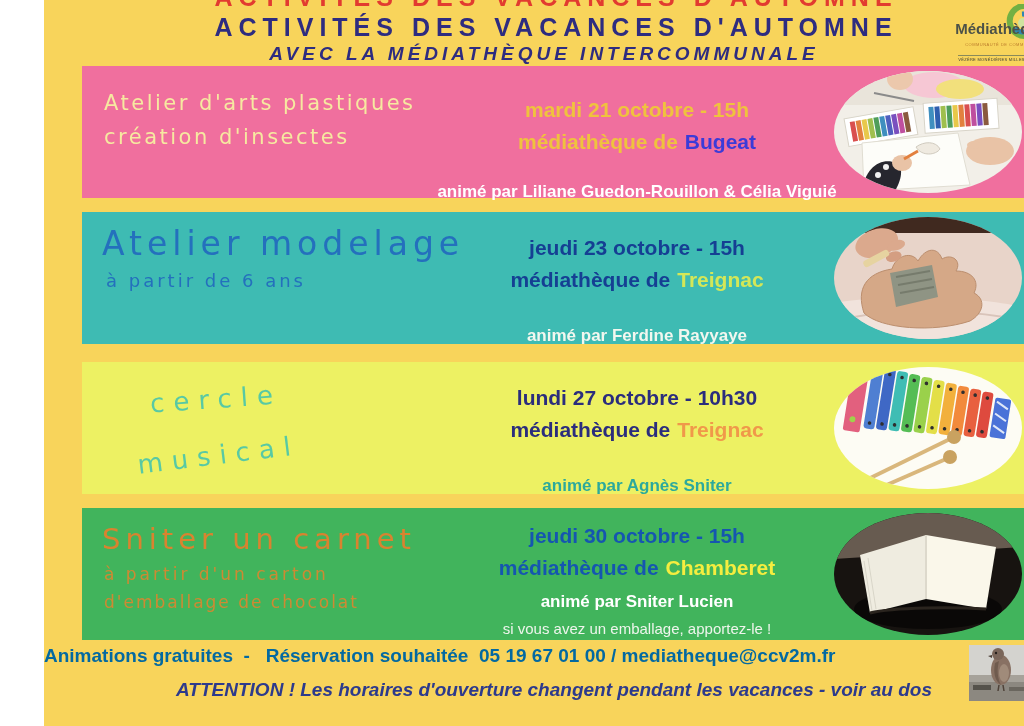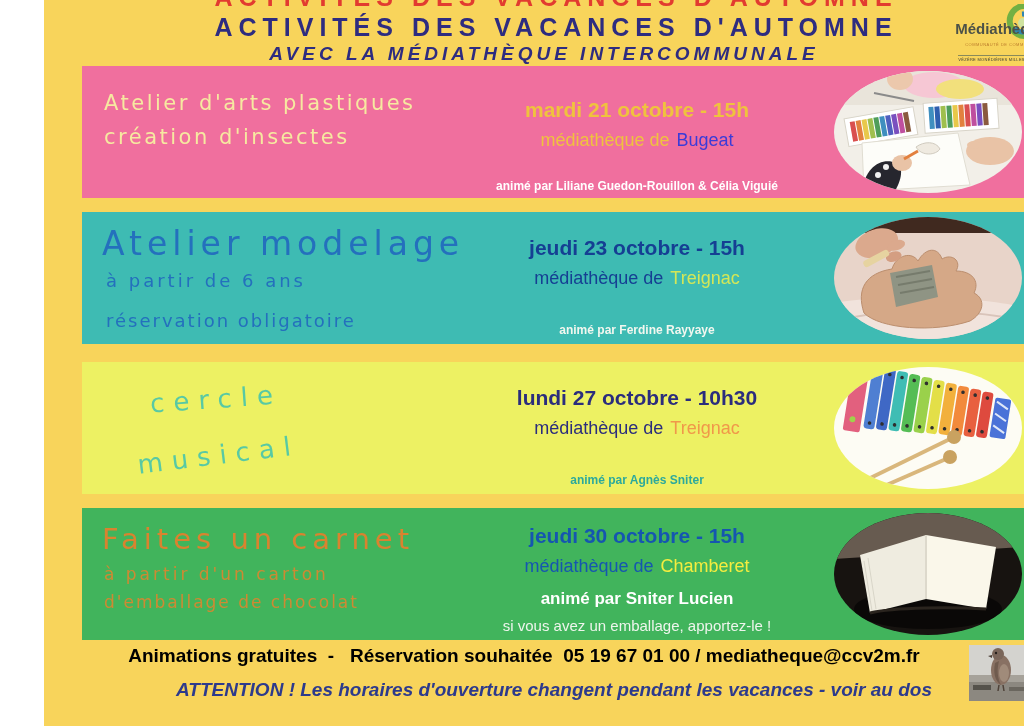--- a/index.html
+++ b/index.html
@@ -38,40 +38,40 @@
   .b3-line1{position:absolute;left:68px;top:22px;color:#58c9a4;font-size:26px;
             letter-spacing:9px;transform:rotate(-4deg);}
   .b3-line2{position:absolute;left:55px;top:78px;color:#58c9a4;font-size:26px;
             letter-spacing:9px;transform:rotate(-7deg);}
   .b4-title{position:absolute;left:20px;top:14px;color:#d9832f;font-size:29px;letter-spacing:5px;}
   .b4-sub1{position:absolute;left:22px;top:56px;color:#cd8a33;font-size:17px;letter-spacing:3px;}
   .b4-sub2{position:absolute;left:22px;top:84px;color:#cd8a33;font-size:17px;letter-spacing:2px;}
 
   .center{position:absolute;left:350px;width:410px;text-align:center;}
   .date{font-size:21px;font-weight:bold;}
-  .place{font-size:18px;font-weight:normal;margin-top:8px;}
+  .place{font-size:21px;font-weight:bold;margin-top:8px;}
   .prefix{margin-right:7px;}
-  .animator{font-size:12px;font-weight:bold;}
+  .animator{font-size:17px;font-weight:bold;}
   .b1-center{top:32px;}  .b1-date,.b1-prefix{color:#efc23e;}
   .b1-town{color:#3b3bd8;} .b1-anim{color:#ffffff;margin-top:28px;}
   .b2-center{top:24px;}  .b2-date,.b2-prefix{color:#153f93;}
   .b2-town{color:#d4e757;} .b2-anim{color:#f2f7ef;margin-top:34px;}
   .b3-center{top:24px;}  .b3-date,.b3-prefix{color:#2b2d7d;}
   .b3-town{color:#f0984a;} .b3-anim{color:#2ca99c;margin-top:34px;}
   .b4-center{top:16px;}  .b4-date,.b4-prefix{color:#1556b0;}
   .b4-town{color:#f5ed3f;} .b4-anim{color:#ffffff;margin-top:12px;font-size:17px;}
   .b4-note{color:#eef5ec;margin-top:8px;font-size:15px;}
 
   .photo{position:absolute;right:10px;top:50%;transform:translateY(-50%);
          width:188px;height:122px;}
   .photo svg{display:block;}
 
   
-  .footer-line1{position:absolute;top:645px;left:0;width:960px;text-align:center;
-                color:#000000;font-size:19px;font-weight:bold;white-space:pre;}
+  .footer-line1{position:absolute;top:645px;left:0;width:960px;
+                color:#0369a1;font-size:19px;font-weight:bold;white-space:pre;}
   .footer-line2{position:absolute;top:679px;left:40px;width:940px;text-align:center;
                 color:#2d3a8c;font-size:19px;font-weight:bold;font-style:italic;}
   .bird{position:absolute;right:32px;top:645px;width:67px;height:56px;}
 </style>
 </head>
 <body>
 
 <div class="poster">
 
   <div class="title-red">ACTIVITÉS DES VACANCES D'AUTOMNE</div>
@@ -155,21 +155,20 @@
           <line x1="70" y1="88" x2="84" y2="80" stroke="#e2803f" stroke-width="3"></line>
           <path d="M82,76 C90,70 102,70 106,78 C102,84 88,86 82,76 Z" fill="#efeae0" stroke="#cfcabe"></path>
         </g>
       </svg>
     </div>
   </section>
 
   <section class="band band2">
     <div class="hand b2-title">Atelier modelage</div>
     <div class="hand b2-sub1">à partir de 6 ans</div>
-    <div class="hand b2-sub2">réservation obligatoire</div>
     <div class="center b2-center">
       <div class="date b2-date">jeudi 23 octobre - 15h</div>
       <div class="place">
         <span class="prefix b2-prefix">médiathèque de</span><span class="b2-town">Treignac</span>
       </div>
       <div class="animator b2-anim">animé par Ferdine Rayyaye</div>
     </div>
     <div class="photo">
       <svg width="188" height="122" viewBox="0 0 188 122">
         <defs>
@@ -263,21 +262,21 @@
           <line x1="22" y1="118" x2="116" y2="72" stroke="#d9b77c" stroke-width="4"></line>
           <circle cx="120" cy="70" r="7" fill="#c9a260"></circle>
           <line x1="48" y1="120" x2="112" y2="92" stroke="#d9b77c" stroke-width="4"></line>
           <circle cx="116" cy="90" r="7" fill="#c9a260"></circle>
         </g>
       </svg>
     </div>
   </section>
 
   <section class="band band4">
-    <div class="hand b4-title">Faites un carnet</div>
+    <div class="hand b4-title">Sniter un carnet</div>
     <div class="hand b4-sub2">d'emballage de chocolat</div>
     <div class="hand b4-sub1">à partir d'un carton</div>
     <div class="center b4-center">
       <div class="date b4-date">jeudi 30 octobre - 15h</div>
       <div class="place">
         <span class="prefix b4-prefix">médiathèque de</span><span class="b4-town">Chamberet</span>
       </div>
       <div class="animator b4-anim">animé par Sniter Lucien</div>
       <div class="b4-note">si vous avez un emballage, apportez-le !</div>
     </div>

